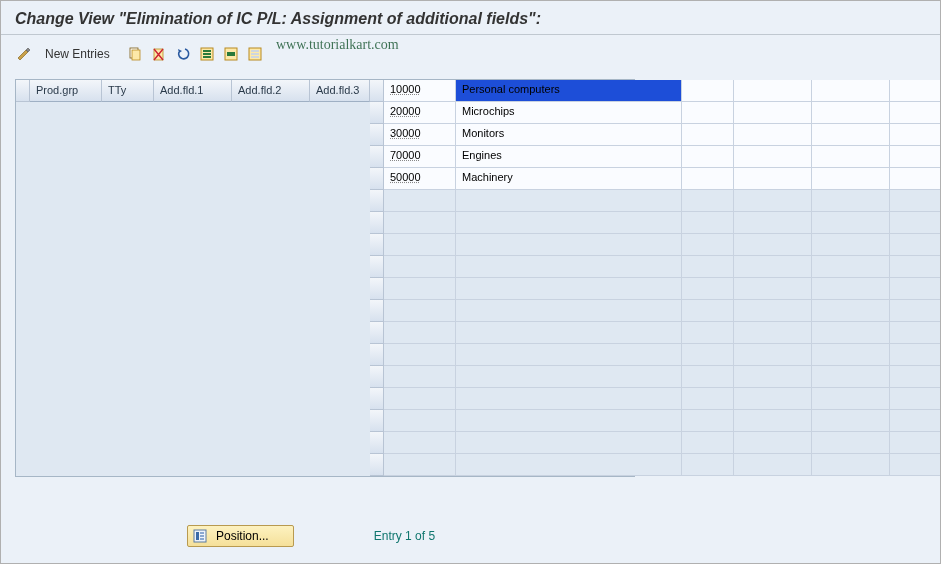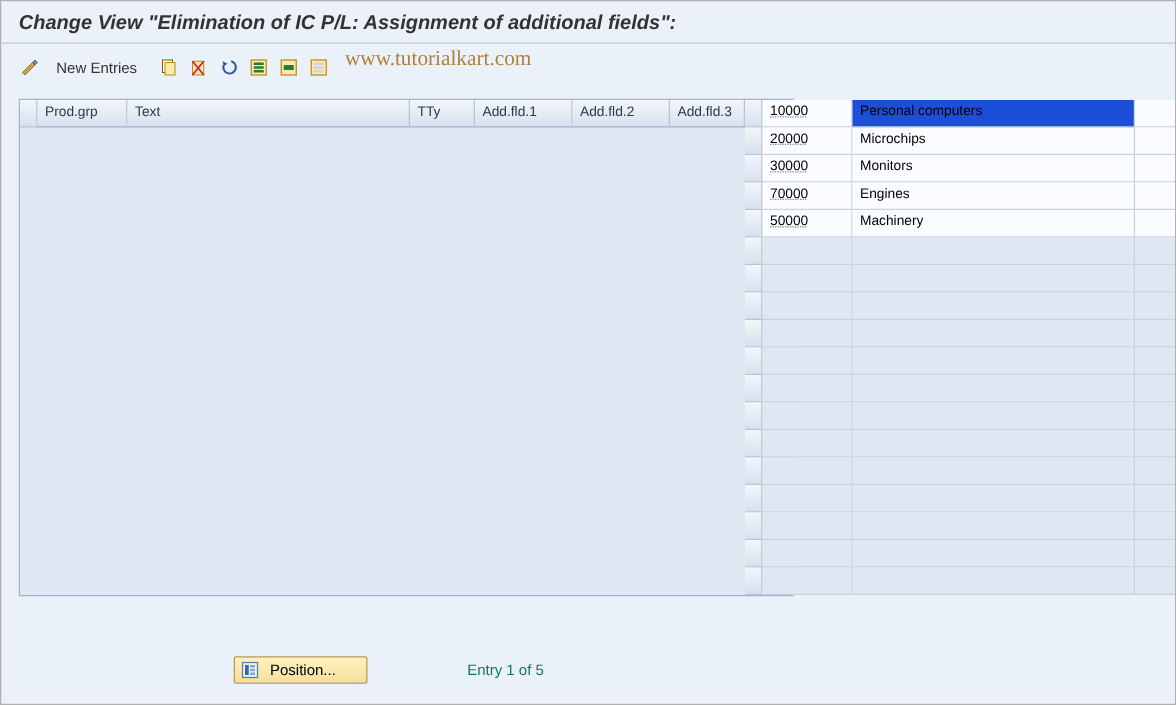--- a/index.html
+++ b/index.html
@@ -37,23 +37,23 @@
     .new-entries {
       padding: 2px 6px;
       cursor: pointer;
       color: #333;
       margin-right: 4px;
     }
     .watermark {
       position: absolute;
       left: 275px;
       top: -4px;
-      color: #a16207;
+      color: #14532d;
       opacity: 0.8;
-      font-size: 17px;
+      font-size: 14px;
       font-family: Georgia, serif;
       pointer-events: none;
     }
     .content-area {
       padding: 8px 14px 0;
     }
     .table-wrap {
       position: relative;
       width: 620px;
     }
@@ -245,21 +245,20 @@
 
 <div class="content-area">
   <div class="table-wrap">
     <div class="grid">
       <div class="grid-body">
         <div class="main-area">
 
           <div class="hdr-row">
             <div class="row-selector"></div>
             <div class="hdr-cell c-prod">Prod.grp</div>
-            <div class="hdr-cell c-text">Text</div>
             <div class="hdr-cell c-tty">TTy</div>
             <div class="hdr-cell c-af1">Add.fld.1</div>
             <div class="hdr-cell c-af2">Add.fld.2</div>
             <div class="hdr-cell c-af3">Add.fld.3</div>
           </div>
           <div id="rows-host">
               <div class="data-row">
                 <div class="row-selector"></div>
                 <div class="cell c-prod prodgrp">10000</div>
                 <div class="cell c-text selected">Personal computers</div>

